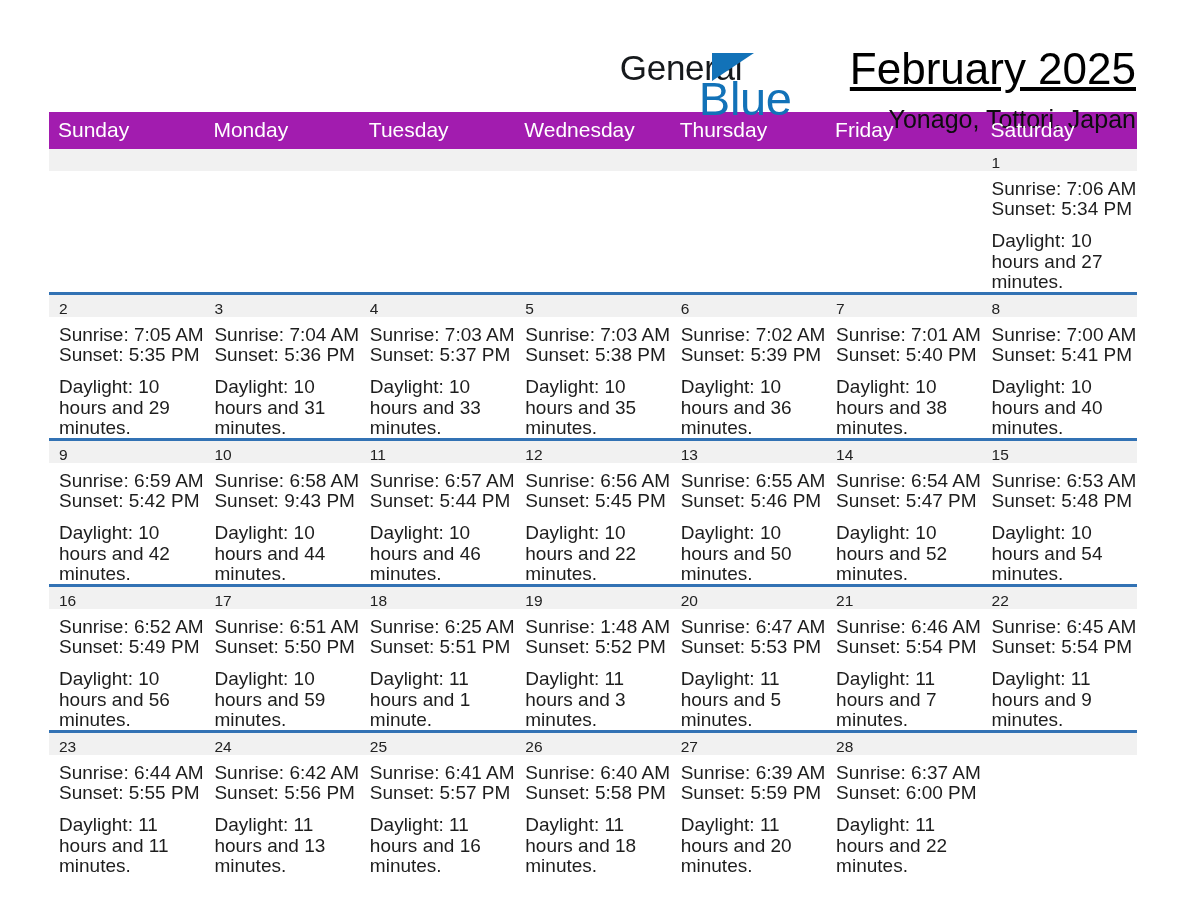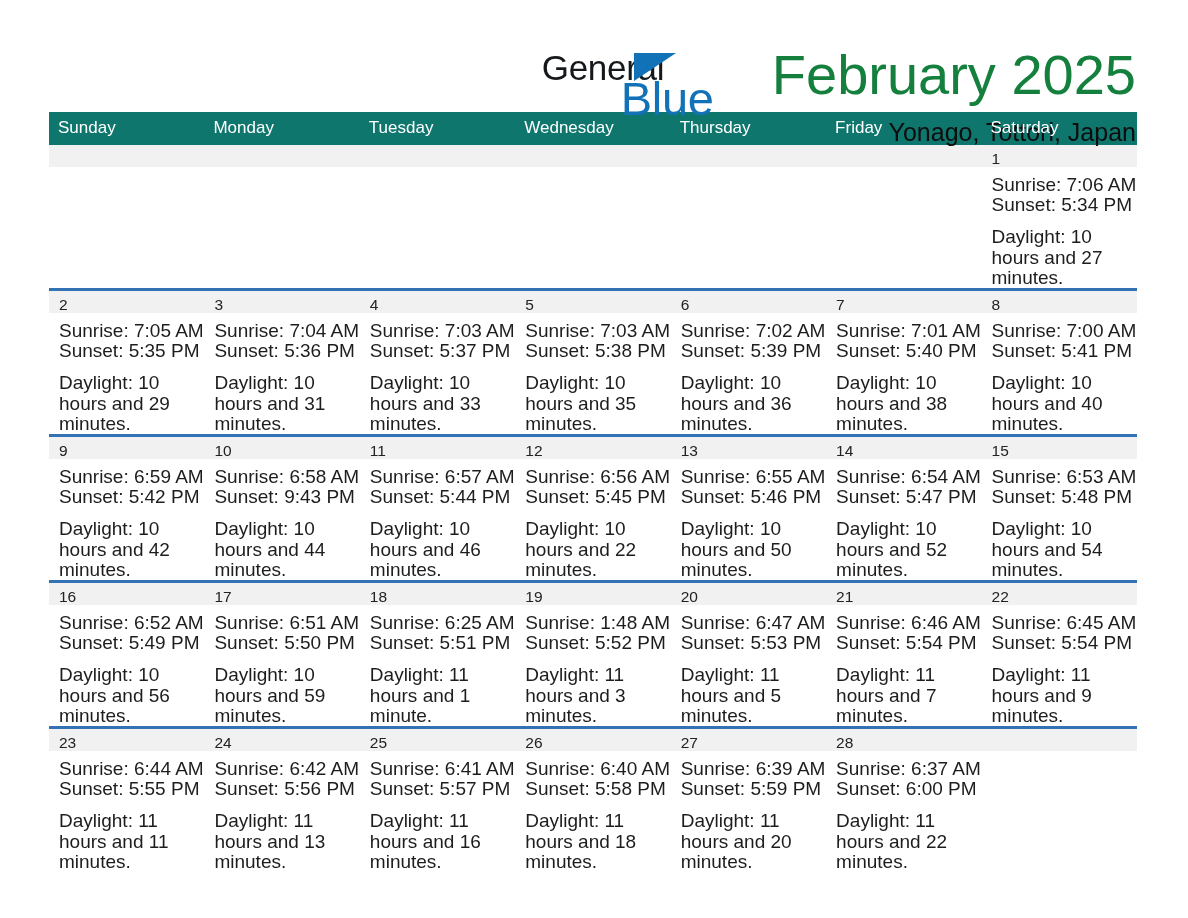--- a/index.html
+++ b/index.html
@@ -64,46 +64,47 @@
     letter-spacing: -0.3px;
     color: #1272b8;
     font-family: "Liberation Sans", sans-serif;
   }
 
   .title-block {
     text-align: right;
     padding-top: 2px;
   }
   .cal-title {
-    font-size: 56px;
+    font-size: 44px;
     font-weight: normal;
-    color: #15803d;
+    color: #000000;
     line-height: 1.05;
     letter-spacing: 0px;
     margin: 0;
+    text-decoration: underline;
   }
   .cal-subtitle {
     font-size: 25px;
     font-weight: normal;
     color: #0d0d0d;
     margin: 14px 0 0 0;
     line-height: 1.1;
   }
 
   
   .calendar {
     margin: 0 51px 0 49px;
     width: 1088px;
     border-collapse: collapse;
     table-layout: fixed;
   }
   .calendar th {
-    background: #0f766e;
+    background: #a21caf;
     color: #ffffff;
-    font-size: 17px;
+    font-size: 21px;
     font-weight: normal;
     text-align: left;
     padding: 6px 0 7px 9px;
     height: 20px;
     vertical-align: middle;
   }
   .weekrow > td {
     vertical-align: top;
     padding: 0;
     border-top: 3px solid #3272b4;

